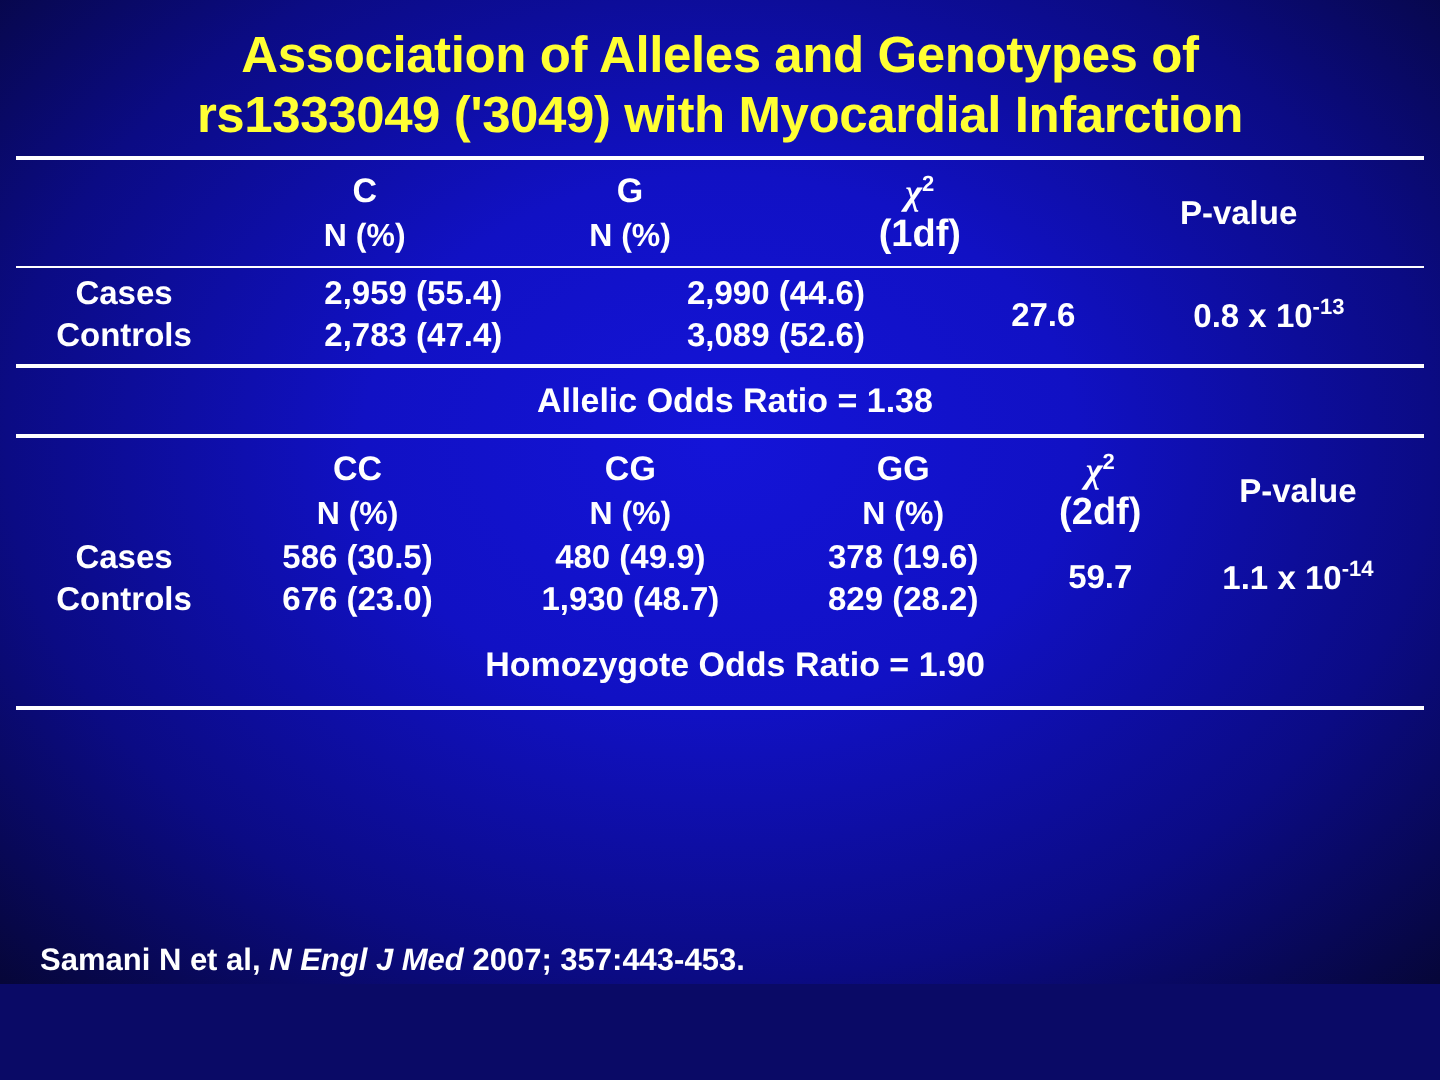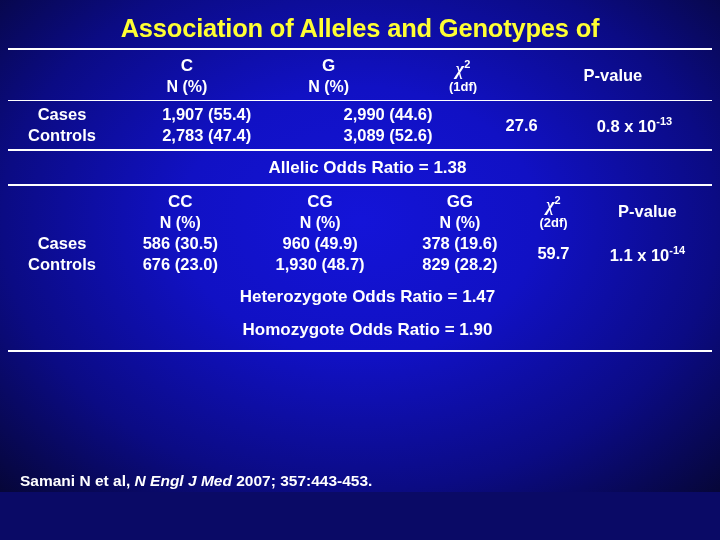--- a/index.html
+++ b/index.html
@@ -65,21 +65,21 @@
   .chi {
     font-size: 18px;
     font-style: italic;
     font-family: "Liberation Serif", serif;
   }
   .sup {
     font-size: 11px;
     vertical-align: super;
   }
   .dfline {
-    font-size: 13px;
+    font-size: 19px;
     font-weight: bold;
   }
   .orline {
     text-align: center;
     color: #ffffff;
     font-size: 17px;
     font-weight: bold;
     padding: 7px 0 6px 15px;
   }
   .footer {
@@ -98,20 +98,21 @@
   .spacer-sm { height: 5px; }
   .spacer-xs { height: 3px; }
 </style>
 </head>
 <body>
 
 <div class="slide">
 
   <div class="title">
     <div>Association of Alleles and Genotypes of</div>
+    <div>rs1333049 ('3049) with Myocardial Infarction</div>
   </div>
 
   <div class="rule"></div>
 
   <div class="spacer-sm"></div>
 
   <table class="data">
     <tbody>
         <tr>
       <td class="rowlabel"></td>
@@ -134,21 +135,21 @@
     </table>
 
   <div class="spacer-xs"></div>
   <div class="rule thin"></div>
   <div class="spacer-xs"></div>
 
   <table class="data">
     <tbody>
         <tr>
       <td class="rowlabel">Cases</td>
-      <td>1,907 (55.4)</td>
+      <td>2,959 (55.4)</td>
       <td>2,990 (44.6)</td>
       <td></td>
       <td rowspan="2">27.6</td>
       <td rowspan="2"><span>0.8 x 10</span><span class="sup">-13</span></td>
     </tr>
     <tr>
       <td class="rowlabel">Controls</td>
       <td>2,783 (47.4)</td>
       <td>3,089 (52.6)</td>
       <td></td>
@@ -180,37 +181,36 @@
     </tr>
     <tr>
       <td class="rowlabel"></td>
       <td class="nlabel">N (%)</td>
       <td class="nlabel">N (%)</td>
       <td class="nlabel">N (%)</td>
     </tr>
     <tr>
       <td class="rowlabel">Cases</td>
       <td>586 (30.5)</td>
-      <td>960 (49.9)</td>
+      <td>480 (49.9)</td>
       <td>378 (19.6)</td>
       <td rowspan="2">59.7</td>
       <td rowspan="2"><span>1.1 x 10</span><span class="sup">-14</span></td>
     </tr>
     <tr>
       <td class="rowlabel">Controls</td>
       <td>676 (23.0)</td>
       <td>1,930 (48.7)</td>
       <td>829 (28.2)</td>
     </tr>
   </tbody>
     </table>
 
   <div class="spacer-sm"></div>
 
-  <div class="orline">Heterozygote Odds Ratio = 1.47</div>
   <div class="orline">Homozygote Odds Ratio = 1.90</div>
 
   <div class="rule" style="margin-top:4px;"></div>
 
   <div class="footer">
     <span>Samani N et al,</span>
     <span class="journal">N Engl J Med</span>
     <span>2007; 357:443-453.</span>
   </div>
 

